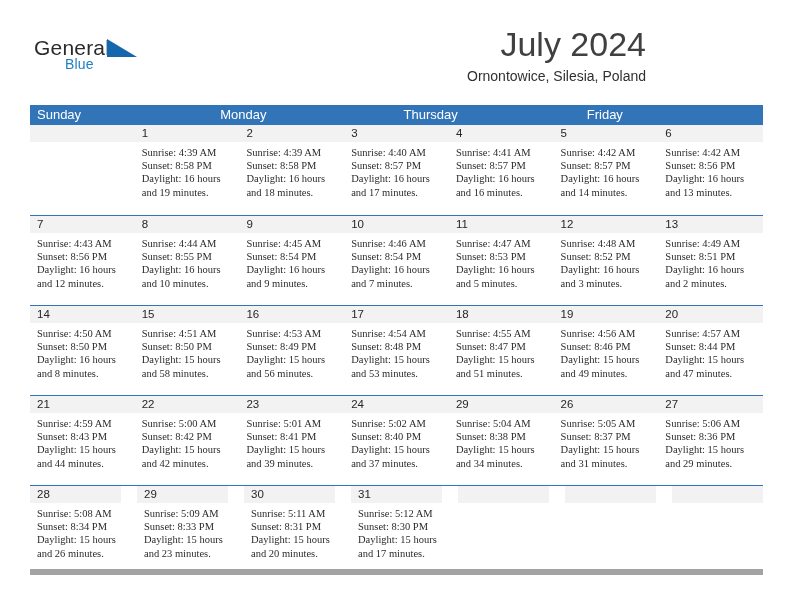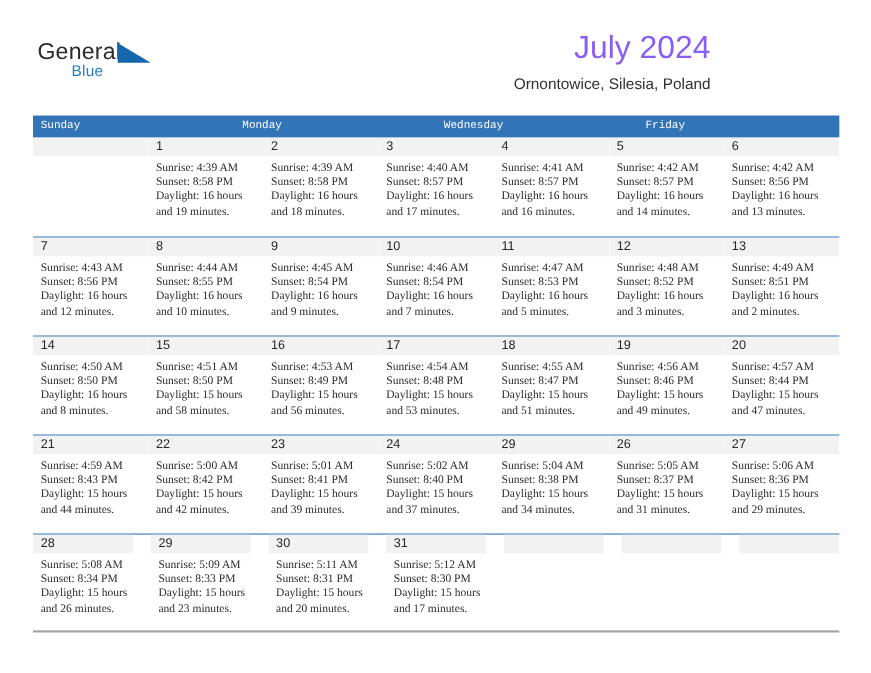--- a/index.html
+++ b/index.html
@@ -64,22 +64,22 @@
     border-top: 18px solid transparent;
   }
 
   .title-block {
     position: absolute;
     right: 0;
     top: 0;
     text-align: right;
   }
   .cal-title {
-    font-size: 29px;
-    color: #8b5cf6;
+    font-size: 34px;
+    color: #404040;
     line-height: 32px;
     white-space: nowrap;
   }
   .cal-subtitle {
     font-size: 14px;
     color: #303030;
     line-height: 20px;
     margin-top: 6px;
     white-space: nowrap;
   }
@@ -92,37 +92,36 @@
     width: 733px;
   }
   .weekdays {
     display: flex;
     background: #3274b8;
     height: 20px;
   }
   .weekday {
     flex: 1 1 0;
     color: #ffffff;
-    font-size: 10px;
+    font-size: 13px;
     line-height: 20px;
     padding-left: 7px;
     box-sizing: border-box;
     white-space: nowrap;
     overflow: hidden;
-    font-family: Liberation Mono, monospace;
   }
 
   .week {
     display: flex;
     border-top: 1px solid #3274b8;
     height: 90px;
     box-sizing: border-box;
   }
   .week.first { border-top: none; }
-  .week.last { border-bottom: 2px solid #a3a3a3; gap: 16px; }
+  .week.last { border-bottom: 6px solid #a3a3a3; gap: 16px; }
 
   .day {
     flex: 1 1 0;
     box-sizing: border-box;
     position: relative;
     overflow: hidden;
   }
   .daynum {
     background: #f2f2f2;
     height: 17px;
@@ -159,21 +158,21 @@
       <div class="cal-title">July 2024</div>
       <div class="cal-subtitle">Ornontowice, Silesia, Poland</div>
     </div>
 
   </div>
 
   <div class="calendar">
     <div class="weekdays" id="weekday-row">
         <div class="weekday">Sunday</div>
         <div class="weekday">Monday</div>
-        <div class="weekday">Wednesday</div>
+        <div class="weekday">Thursday</div>
         <div class="weekday">Friday</div>
       </div>
     <div id="weeks-container">
         <div class="week first">
           <div class="day empty">
             <div class="daynum"></div>
           </div>
           <div class="day">
             <div class="daynum">1</div>
             <div class="info">

